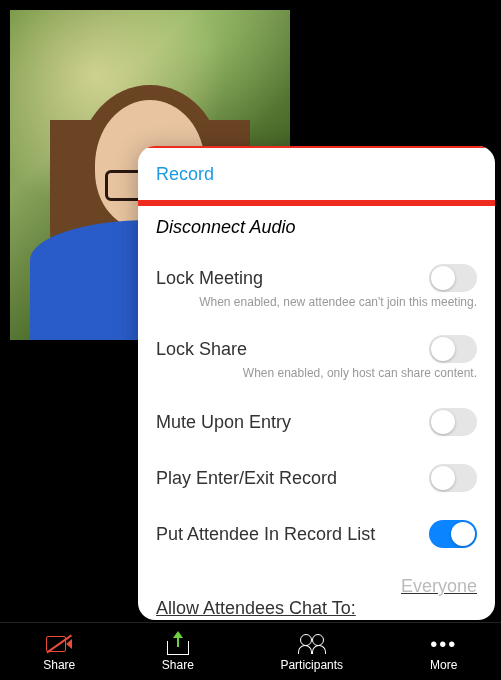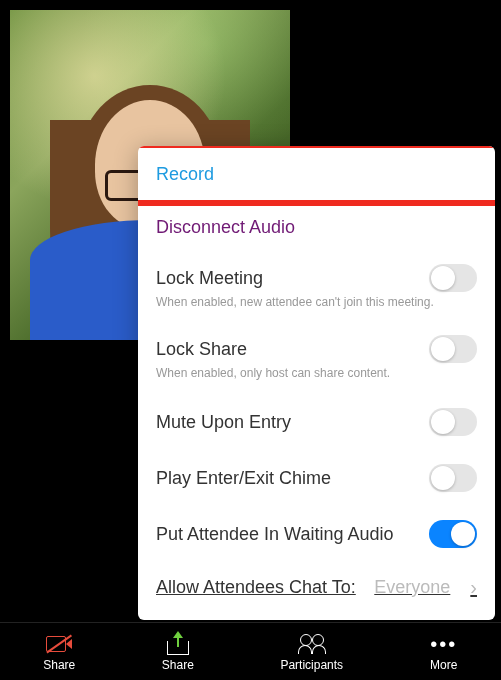--- a/index.html
+++ b/index.html
@@ -100,23 +100,24 @@
     .glasses::before { left: 0; }
     .glasses::after { right: 0; }
 
     .menu-popup {
       position: absolute;
       top: 146px;
       left: 138px;
       right: 6px;
       bottom: 60px;
       background: #fff;
-      border-radius: 6px;
+      border-radius: 17px;
       box-shadow: 0 4px 24px rgba(0,0,0,0.3);
       overflow: hidden;
+      text-align: right;
     }
     .menu-popup::after {
       content: "";
       position: absolute;
       bottom: -10px;
       right: 36px;
       width: 0;
       height: 0;
       border-left: 10px solid transparent;
       border-right: 10px solid transparent;
@@ -141,21 +142,22 @@
       justify-content: space-between;
       cursor: pointer;
       position: relative;
     }
     .menu-item.record {
       color: #1e9be0;
       padding-top: 18px;
       padding-bottom: 18px;
     }
     .menu-item.disconnect {
-      color: #701a75;
+      color: #000000;
+      font-style: italic;
     }
     .menu-item-block {
       padding: 12px 18px 6px 18px;
     }
     .menu-item-block .title {
       font-size: 18px;
       color: #333;
     }
     .menu-item-block .subtitle {
       font-size: 12px;
@@ -202,20 +204,21 @@
       font-size: 18px;
       color: #333;
       text-decoration: underline;
     }
     .select-value {
       color: #bbb;
       font-size: 18px;
       display: flex;
       align-items: center;
       gap: 20px;
+      flex-direction: column;
     }
     .chevron {
       color: #bbb;
       font-size: 20px;
     }
 
     .bottom-bar {
       position: absolute;
       bottom: 0;
       left: 0;
@@ -386,26 +389,26 @@
     </div>
     <div class="subtitle">When enabled, only host can share content.</div>
   </div>
 
   <div class="menu-item">
     <span>Mute Upon Entry</span>
     <div class="toggle"></div>
   </div>
 
   <div class="menu-item">
-    <span>Play Enter/Exit Chime</span>
+    <span>Play Enter/Exit Record</span>
     <div class="toggle"></div>
   </div>
 
   <div class="menu-item">
-    <span>Put Attendee In Waiting Audio</span>
+    <span>Put Attendee In Record List</span>
     <div class="toggle on"></div>
   </div>
 
   <div class="select-row">
     <span>Allow Attendees Chat To:</span>
     <span class="select-value">
       <span>Everyone</span>
       <span class="chevron">›</span>
     </span>
   </div>

